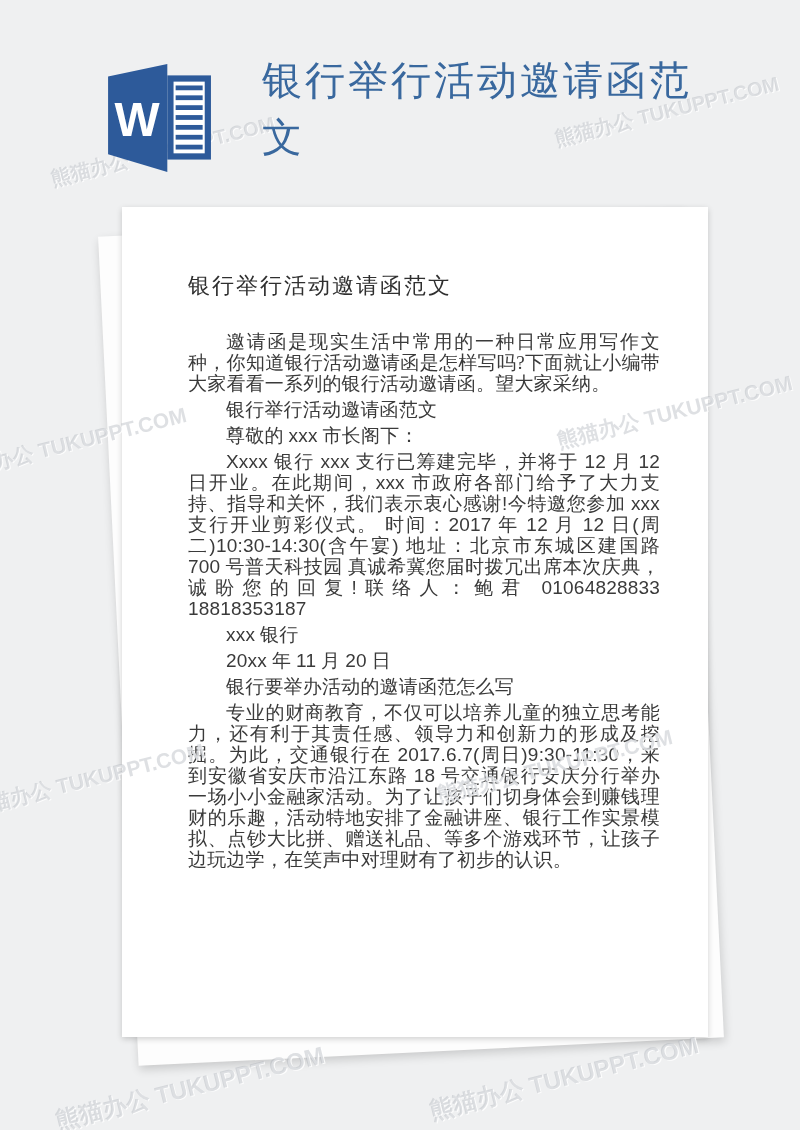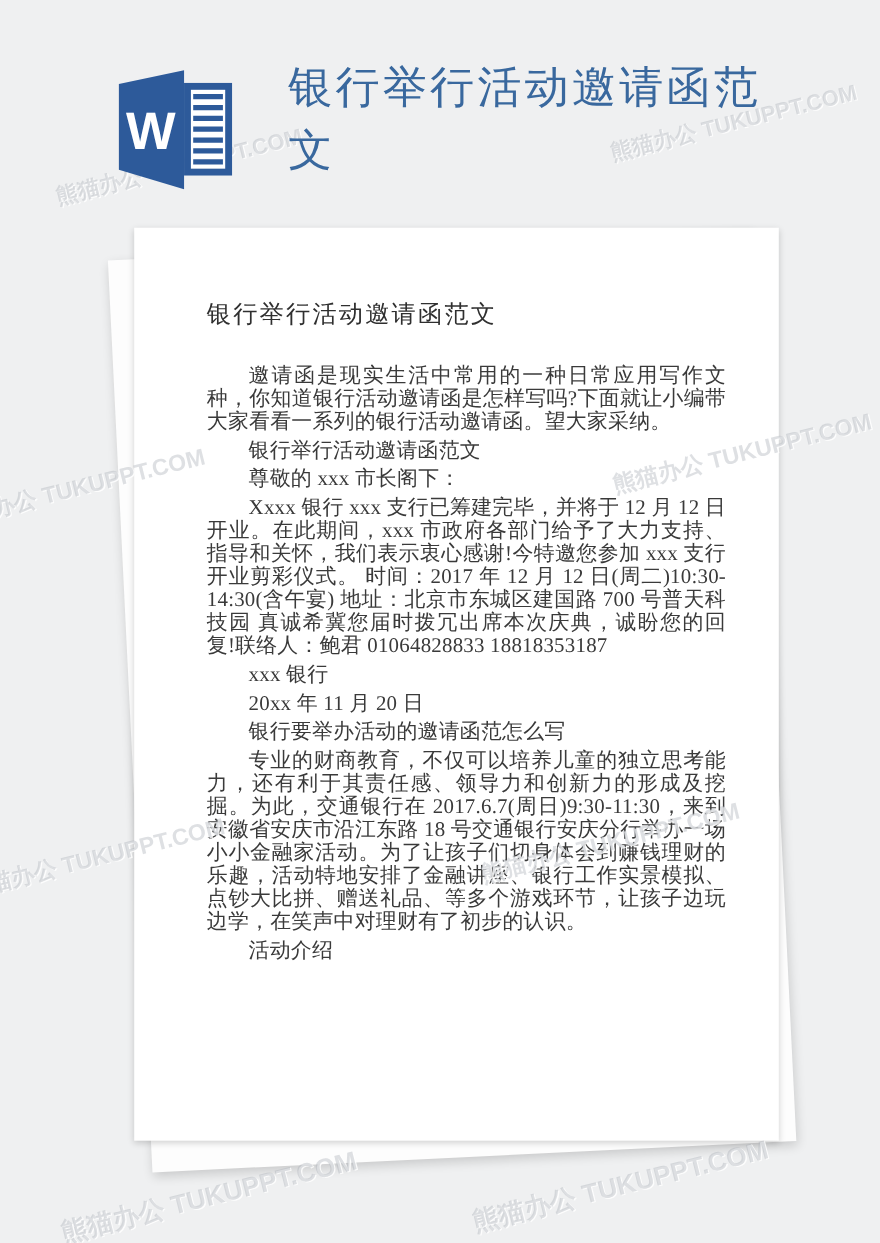--- a/index.html
+++ b/index.html
@@ -34,21 +34,21 @@
   
   .doc-title {
     font-size:22px; font-weight:400; color:#2f2f2f;
     letter-spacing:2px; margin:0 0 30px 0;
   }
   .doc p {
     font-size:19px; line-height:21px; margin:0 0 5px 0;
     color:#3a3a3a; text-indent:2em; text-align:justify;
     letter-spacing:0.2px;
   }
-  .latin { font-family:Liberation Serif, serif; }
+  .latin { font-family:Liberation Sans, sans-serif; }
 
   
   .wm {
     position:absolute; z-index:3; white-space:nowrap;
     font-family:"Liberation Sans","DejaVu Sans",sans-serif;
     font-weight:bold; font-style:normal;
     color:rgba(172,178,186,0.40);
     text-shadow:1px 1px 0 rgba(255,255,255,0.85);
     transform:rotate(-14deg); pointer-events:none;
   }
@@ -99,17 +99,16 @@
     <h1 class="doc-title">银行举行活动邀请函范文</h1>
 
     <p>邀请函是现实生活中常用的一种日常应用写作文种，你知道银行活动邀请函是怎样写吗?下面就让小编带大家看看一系列的银行活动邀请函。望大家采纳。</p>
     <p>银行举行活动邀请函范文</p>
     <p>尊敬的 <span class="latin">xxx</span> 市长阁下：</p>
     <p><span class="latin">Xxxx</span> 银行 <span class="latin">xxx</span> 支行已筹建完毕，并将于 <span class="latin">12</span> 月 <span class="latin">12</span> 日开业。在此期间，<span class="latin">xxx</span> 市政府各部门给予了大力支持、指导和关怀，我们表示衷心感谢<span class="latin">!</span>今特邀您参加 <span class="latin">xxx</span> 支行开业剪彩仪式。 时间：<span class="latin">2017</span> 年 <span class="latin">12</span> 月 <span class="latin">12</span> 日<span class="latin">(</span>周二<span class="latin">)10:30-14:30(</span>含午宴<span class="latin">)</span> 地址：北京市东城区建国路 <span class="latin">700</span> 号普天科技园 真诚希冀您届时拨冗出席本次庆典，诚盼您的回复<span class="latin">!</span>联络人：鲍君 <span class="latin">01064828833</span> <span class="latin">18818353187</span></p>
     <p><span class="latin">xxx</span> 银行</p>
     <p><span class="latin">20xx</span> 年 <span class="latin">11</span> 月 <span class="latin">20</span> 日</p>
     <p>银行要举办活动的邀请函范怎么写</p>
     <p>专业的财商教育，不仅可以培养儿童的独立思考能力，还有利于其责任感、领导力和创新力的形成及挖掘。为此，交通银行在 <span class="latin">2017.6.7(</span>周日<span class="latin">)9:30-11:30</span>，来到安徽省安庆市沿江东路 <span class="latin">18</span> 号交通银行安庆分行举办一场小小金融家活动。为了让孩子们切身体会到赚钱理财的乐趣，活动特地安排了金融讲座、银行工作实景模拟、点钞大比拼、赠送礼品、等多个游戏环节，让孩子边玩边学，在笑声中对理财有了初步的认识。</p>
-    <p>活动介绍</p>
 
   </div>
 
 </div>
 
 </body></html>

